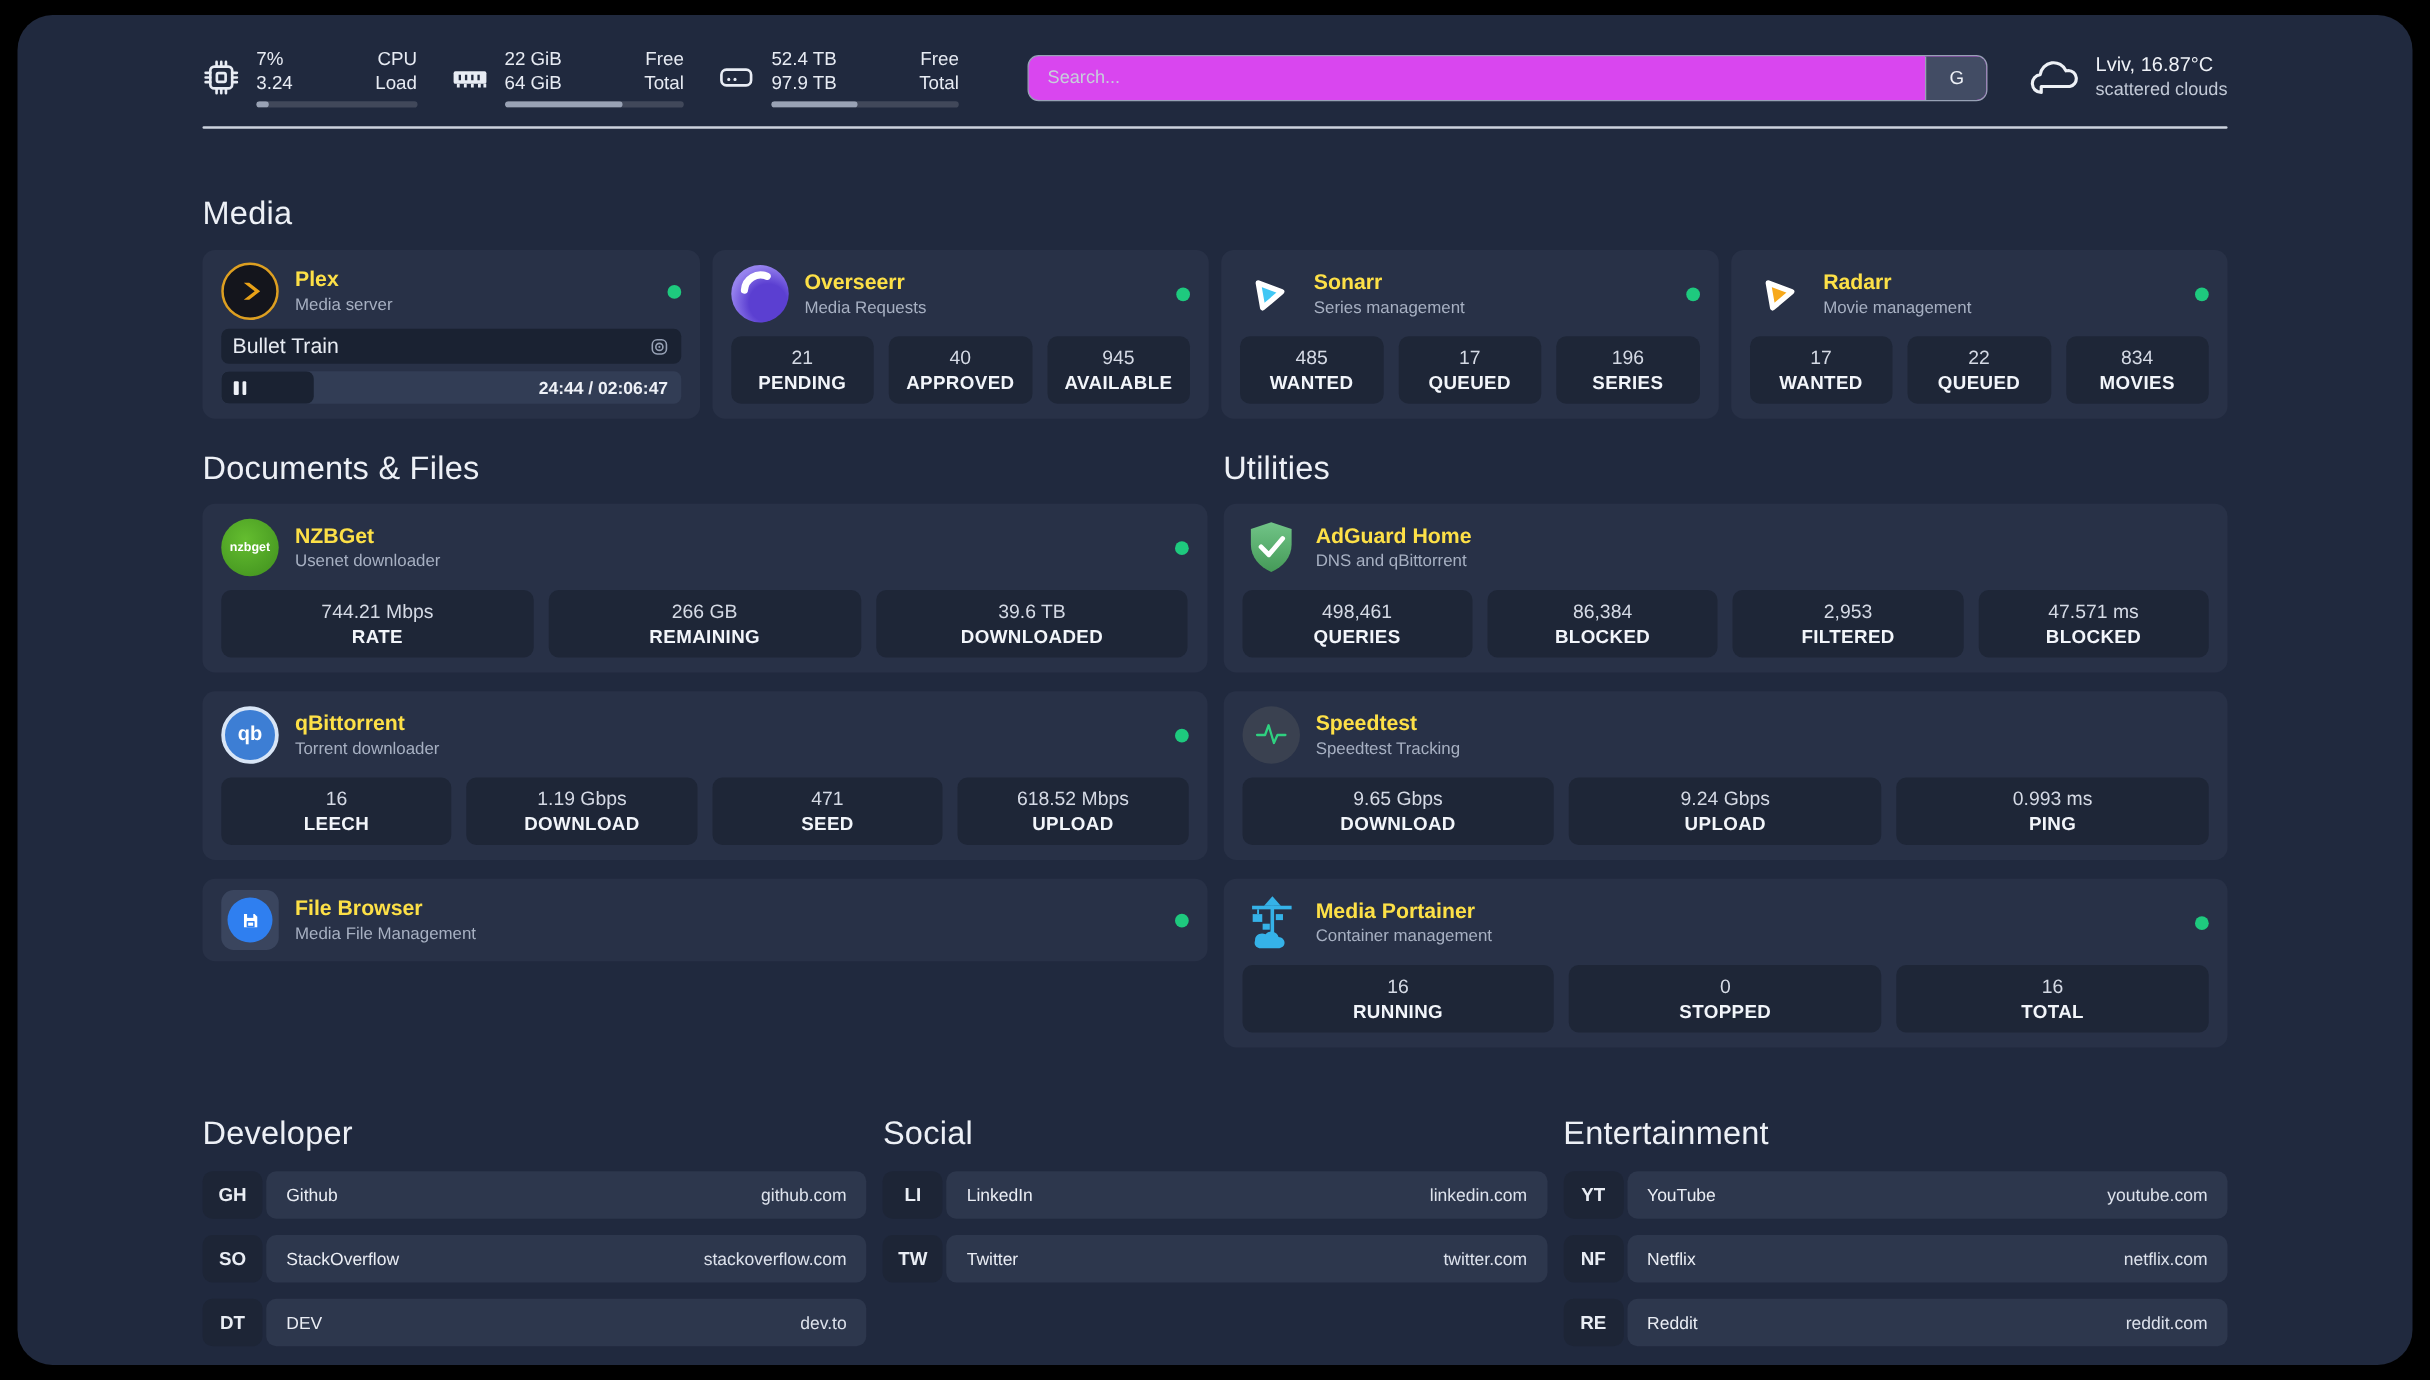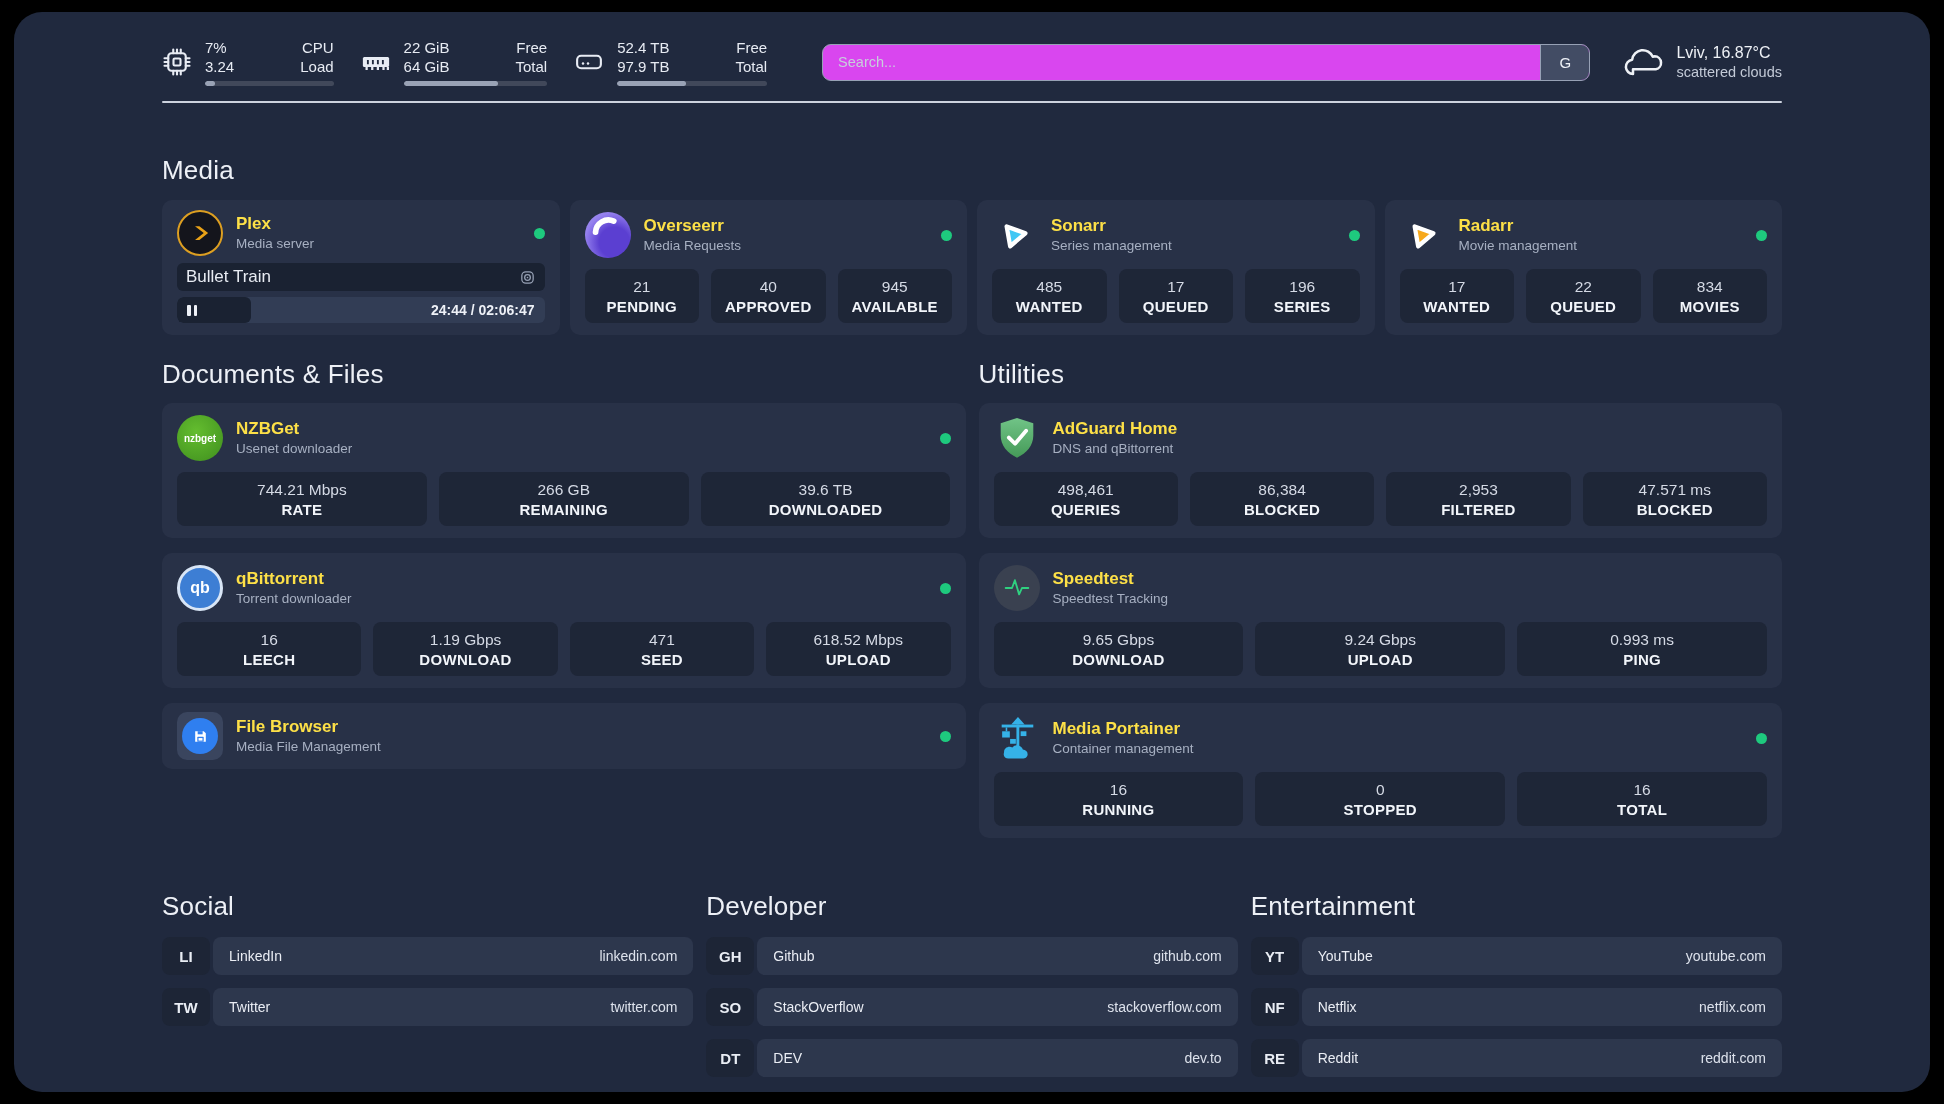--- a/index.html
+++ b/index.html
@@ -504,63 +504,63 @@
                 <div class="stat-label">TOTAL</div>
               </div>
         </div>
       </div>
     </div>
   </div>
 
   <div class="bookmarks">
 
     <div class="bm-col">
+      <h2 class="sec">Developer</h2>
+      <div class="bm-row">
+        <div class="bm-abbr">GH</div>
+        <div class="bm-bar">
+          <span class="bm-name">Github</span>
+          <span class="bm-url">github.com</span>
+        </div>
+      </div>
+      <div class="bm-row">
+        <div class="bm-abbr">SO</div>
+        <div class="bm-bar">
+          <span class="bm-name">StackOverflow</span>
+          <span class="bm-url">stackoverflow.com</span>
+        </div>
+      </div>
+      <div class="bm-row">
+        <div class="bm-abbr">DT</div>
+        <div class="bm-bar">
+          <span class="bm-name">DEV</span>
+          <span class="bm-url">dev.to</span>
+        </div>
+      </div>
+    </div>
+
+    <div class="bm-col">
       <h2 class="sec">Social</h2>
       <div class="bm-row">
         <div class="bm-abbr">LI</div>
         <div class="bm-bar">
           <span class="bm-name">LinkedIn</span>
           <span class="bm-url">linkedin.com</span>
         </div>
       </div>
       <div class="bm-row">
         <div class="bm-abbr">TW</div>
         <div class="bm-bar">
           <span class="bm-name">Twitter</span>
           <span class="bm-url">twitter.com</span>
         </div>
       </div>
     </div>
 
     <div class="bm-col">
-      <h2 class="sec">Developer</h2>
-      <div class="bm-row">
-        <div class="bm-abbr">GH</div>
-        <div class="bm-bar">
-          <span class="bm-name">Github</span>
-          <span class="bm-url">github.com</span>
-        </div>
-      </div>
-      <div class="bm-row">
-        <div class="bm-abbr">SO</div>
-        <div class="bm-bar">
-          <span class="bm-name">StackOverflow</span>
-          <span class="bm-url">stackoverflow.com</span>
-        </div>
-      </div>
-      <div class="bm-row">
-        <div class="bm-abbr">DT</div>
-        <div class="bm-bar">
-          <span class="bm-name">DEV</span>
-          <span class="bm-url">dev.to</span>
-        </div>
-      </div>
-    </div>
-
-    <div class="bm-col">
       <h2 class="sec">Entertainment</h2>
       <div class="bm-row">
         <div class="bm-abbr">YT</div>
         <div class="bm-bar">
           <span class="bm-name">YouTube</span>
           <span class="bm-url">youtube.com</span>
         </div>
       </div>
       <div class="bm-row">
         <div class="bm-abbr">NF</div>

